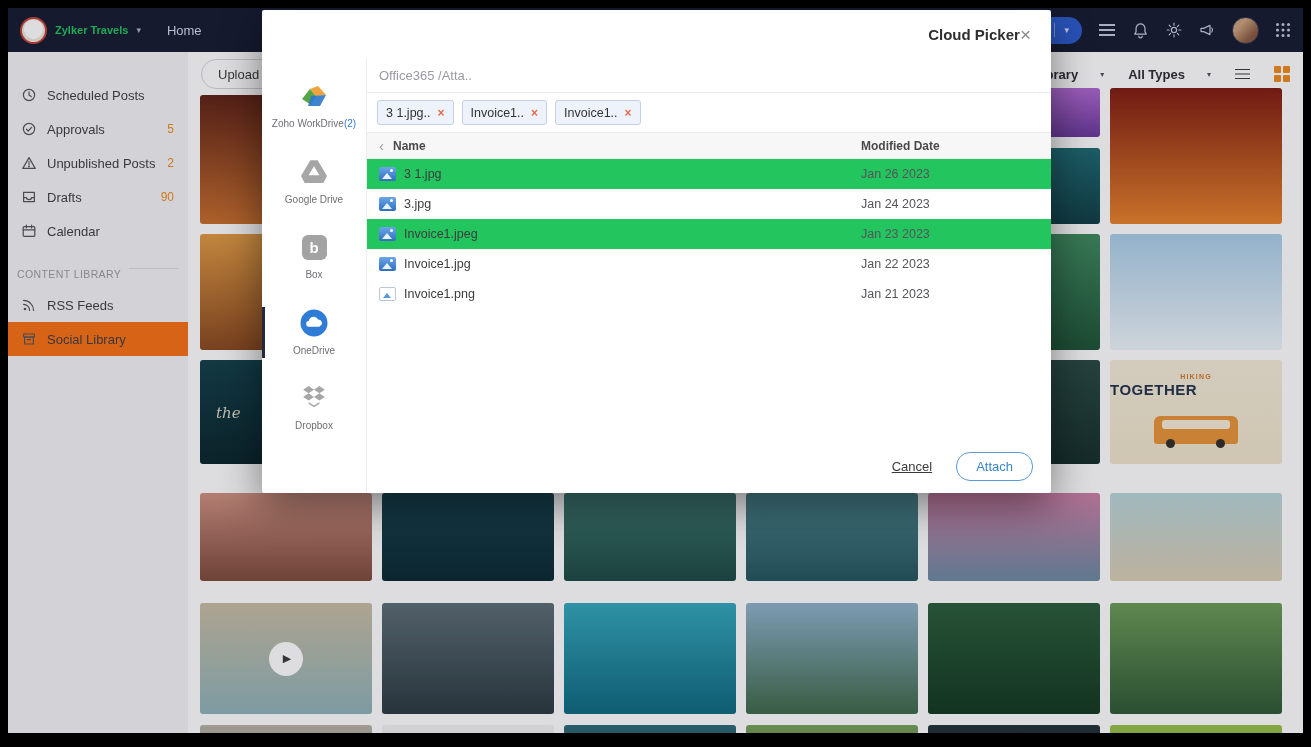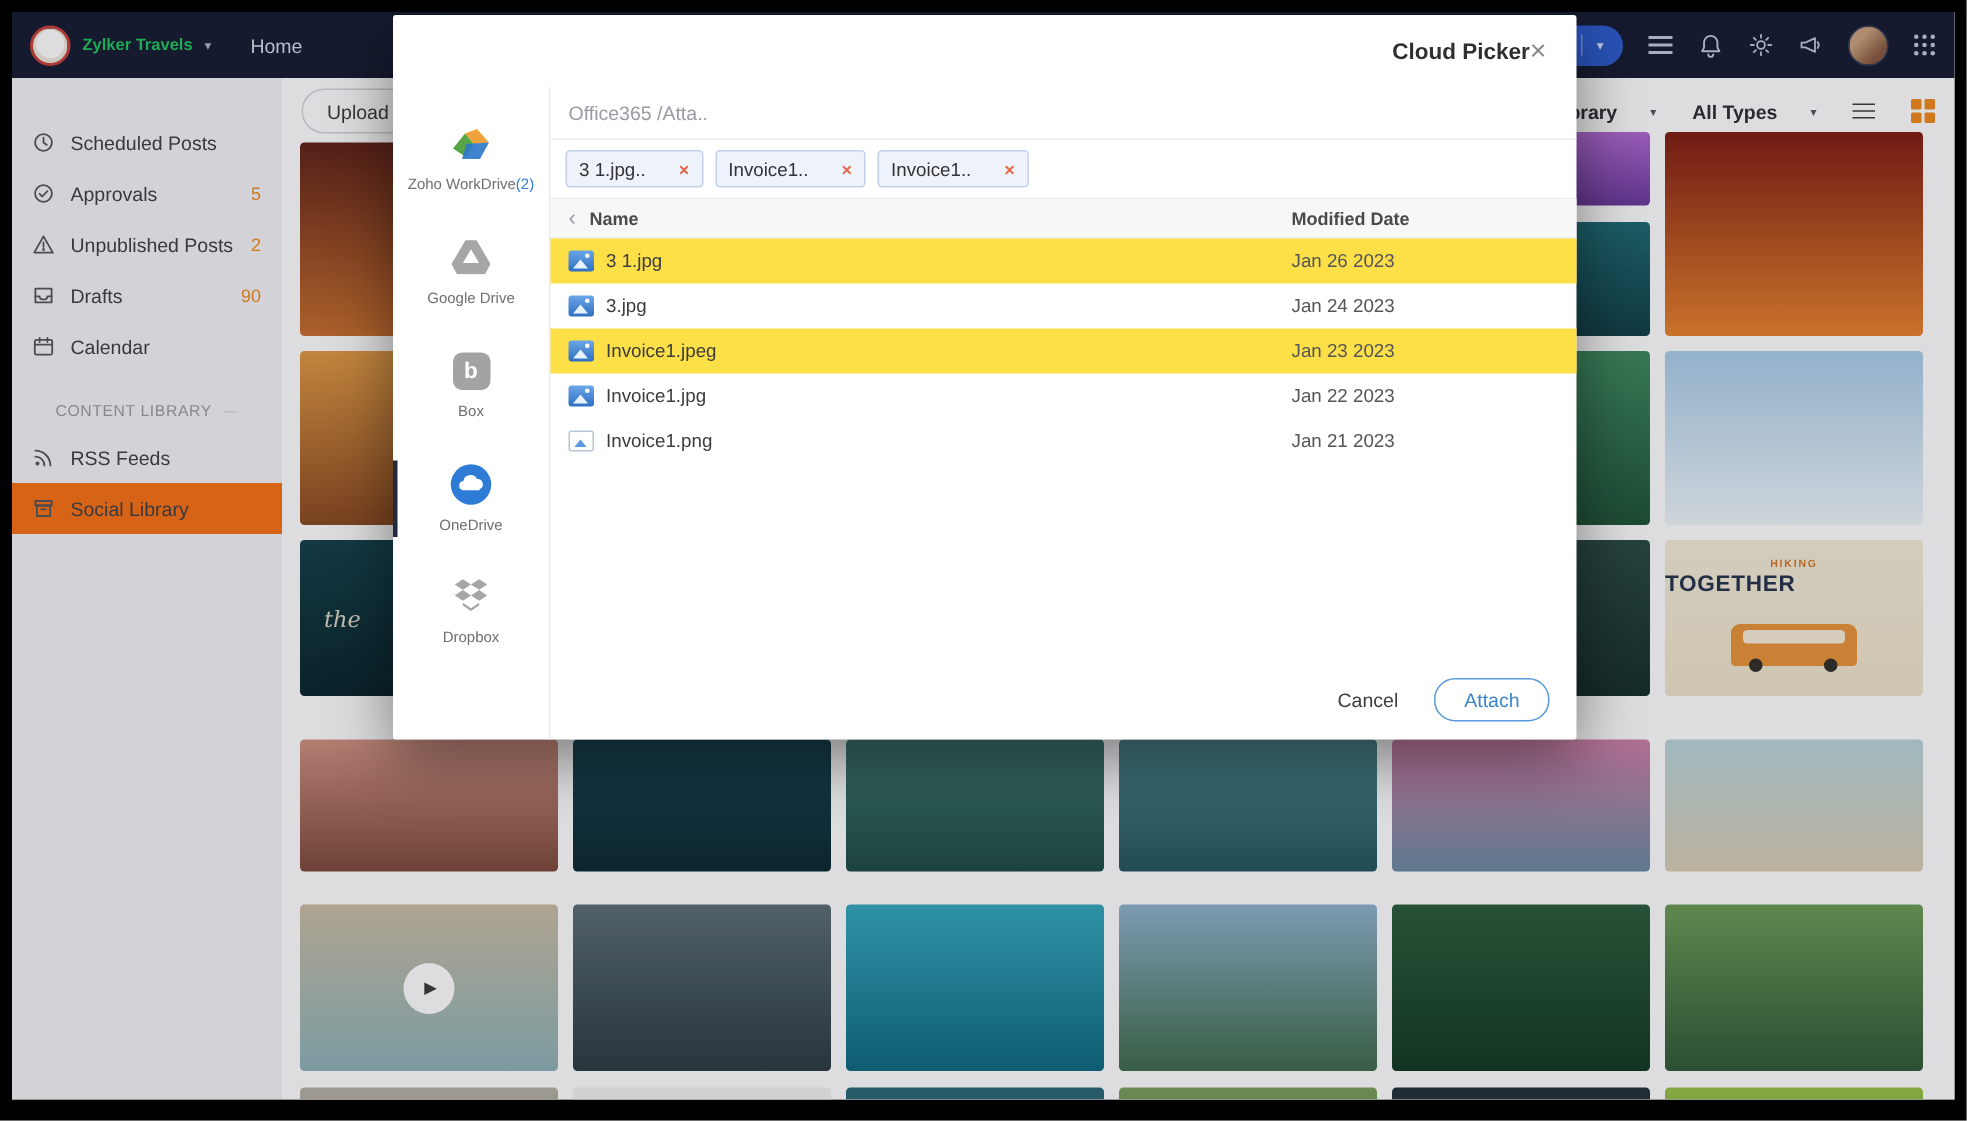--- a/index.html
+++ b/index.html
@@ -27,21 +27,21 @@
   .avatar{width:27px;height:27px;border-radius:50%;background:linear-gradient(135deg,#caa27c 30%,#8a5a42 75%);border:1px solid #3a4158;box-sizing:border-box}
 
   
   .sidebar{position:absolute;left:0;top:44px;bottom:0;width:180px;background:#f4f4f6;padding-top:26px;box-sizing:border-box;font-size:13px;color:#3f3f44;z-index:2}
   .side-item{height:34px;display:flex;align-items:center;gap:10px;padding:0 14px;cursor:pointer}
   .side-item.selected{background:#f97316}
   .s-ic{width:15px;display:flex;color:#55555c;flex:none}
   .s-ic svg{stroke:currentColor;fill:none;stroke-width:1.2;stroke-linecap:round;stroke-linejoin:round}
   .s-lb{flex:1;white-space:nowrap;overflow:hidden}
   .s-ct{color:#ef8a1f;font-size:12px}
-  .side-section{display:flex;align-items:center;gap:8px;padding:0 29px;margin:20px 0 8px;color:#9a9aa0;font-size:10.5px;letter-spacing:.4px}
+  .side-section{display:flex;gap:8px;padding:0 9px;margin:20px 0 8px;color:#9a9aa0;font-size:10.5px;letter-spacing:.4px}
   .side-section .rule{flex:1;height:1px;background:#dcdcdf}
 
   
   .content{position:absolute;left:180px;top:44px;right:0;bottom:0;background:#fff;overflow:hidden;z-index:1}
   .toolbar{position:absolute;left:0;top:0;right:0;height:44px;display:flex;align-items:center;padding:0 13px;box-sizing:border-box;z-index:3}
   .upload-btn{height:28px;padding:0 16px;background:#fff;border:1px solid #d4d4d8;border-radius:15px;font-size:13px;color:#3c3c3c;display:flex;align-items:center;cursor:pointer;white-space:nowrap}
   .tb2-right{margin-left:auto;display:flex;align-items:center;gap:24px}
   .filter{font-size:13px;font-weight:bold;color:#2f2f33;display:flex;align-items:center;gap:22px;cursor:pointer;white-space:nowrap}
   .filter .chev{color:#55555c;font-size:8px}
   .list-ic{width:15px;height:11px;position:relative;color:#3c3c3c;cursor:pointer}
@@ -70,38 +70,38 @@
   .service{position:relative;display:flex;flex-direction:column;align-items:center;gap:7px;padding:11px 4px;cursor:pointer}
   .service.selected::before{content:"";position:absolute;left:0;top:10px;bottom:10px;width:3px;background:#23283d}
   .s-iconbox{height:30px;display:flex;align-items:center;justify-content:center}
   .s-label{font-size:10px;color:#6e6e73;text-align:center;line-height:1.25}
   .s-badge{color:#2f7cd6}
   .box-logo{width:25px;height:25px;border-radius:6px;background:#a3a3a3;color:#fff;font-weight:bold;font-size:15px;display:flex;align-items:center;justify-content:center;text-transform:lowercase}
 
   .pane{flex:1;display:flex;flex-direction:column;min-width:0;position:relative}
   .breadcrumb{height:34px;flex:none;display:flex;align-items:center;padding:0 12px;color:#9a9aa2;font-size:13px;border-bottom:1px solid #ebebee;cursor:pointer}
   .chips{height:39px;flex:none;display:flex;align-items:center;gap:8px;padding:0 10px;border-bottom:1px solid #ebebee}
-  .chip{display:flex;align-items:center;gap:22px;height:25px;padding:0 8px;background:#edf2fb;border:1px solid #c4cfe9;border-radius:3px;font-size:12.5px;color:#333;box-sizing:border-box}
+  .chip{display:flex;align-items:center;gap:7px;height:25px;padding:0 8px;background:#edf2fb;border:1px solid #c4cfe9;border-radius:3px;font-size:12.5px;color:#333;box-sizing:border-box}
   .chip-x{color:#e8694a;font-weight:bold;font-size:12px;cursor:pointer;line-height:1}
   .t-head{height:25px;flex:none;display:flex;align-items:center;background:#f7f7f8;border-bottom:1px solid #ececec;font-size:12px;font-weight:bold;color:#4a4a4a;padding:0 12px}
   .back{color:#9a9aa2;font-size:15px;margin-right:9px;font-weight:normal;cursor:pointer;line-height:1}
   .col-name{flex:1}
   .col-date{width:178px;flex:none}
   .file-row{height:30px;flex:none;display:flex;align-items:center;padding:0 12px;font-size:12.5px;color:#3c3c3c;cursor:pointer}
-  .file-row.selected{background:#fde047}
+  .file-row.selected{background:#22c55e}
   .file-name{flex:1;margin-left:8px}
   .file-date{width:178px;flex:none;color:#55555a}
   .file-icon{width:17px;height:14px;border-radius:2px;display:inline-block;position:relative;flex:none;box-sizing:border-box}
   .file-icon.img{background:linear-gradient(180deg,#6aa6e8,#2f6fc0)}
   .file-icon.img::after{content:"";position:absolute;bottom:2px;left:3px;width:0;height:0;border-left:5px solid transparent;border-right:5px solid transparent;border-bottom:6px solid #e8f2ff}
   .file-icon.img::before{content:"";position:absolute;top:2px;right:3px;width:3px;height:3px;border-radius:50%;background:#fff}
   .file-icon.doc{background:#fff;border:1px solid #b9c6d8}
   .file-icon.doc::after{content:"";position:absolute;bottom:2px;left:3px;width:0;height:0;border-left:4px solid transparent;border-right:4px solid transparent;border-bottom:5px solid #5a9ae0}
   .m-footer{position:absolute;bottom:12px;right:18px;display:flex;align-items:center;gap:24px;z-index:2}
-  .cancel{font-size:13px;color:#3c3c3c;cursor:pointer}
+  .cancel{font-size:13px;color:#3c3c3c;text-decoration:underline;cursor:pointer}
   .attach{height:27px;padding:0 19px;border:1px solid #5a9ad8;border-radius:14px;color:#3a86c8;font-size:13px;background:#fff;display:flex;align-items:center;cursor:pointer}
 </style>
 </head>
 <body>
 
 <div class="app">
 
   <div class="topbar">
     <div class="brand">
       <span class="logo"></span>

